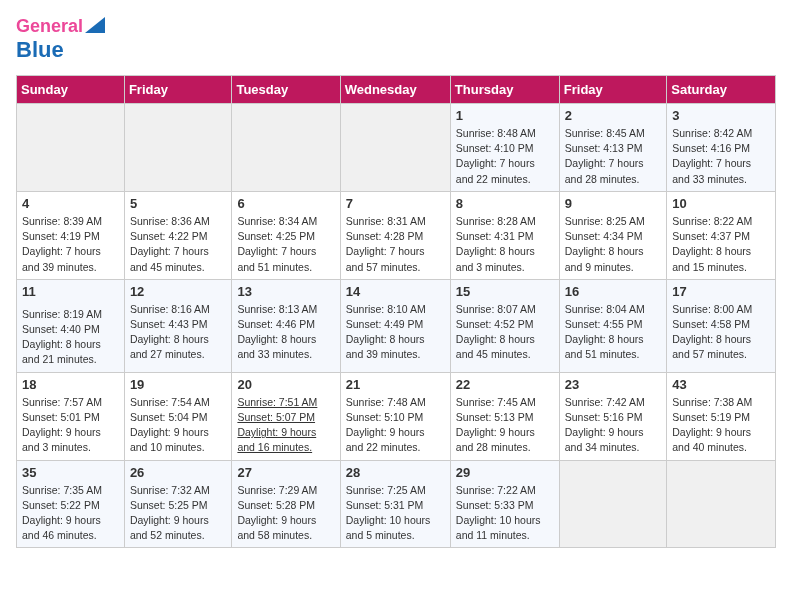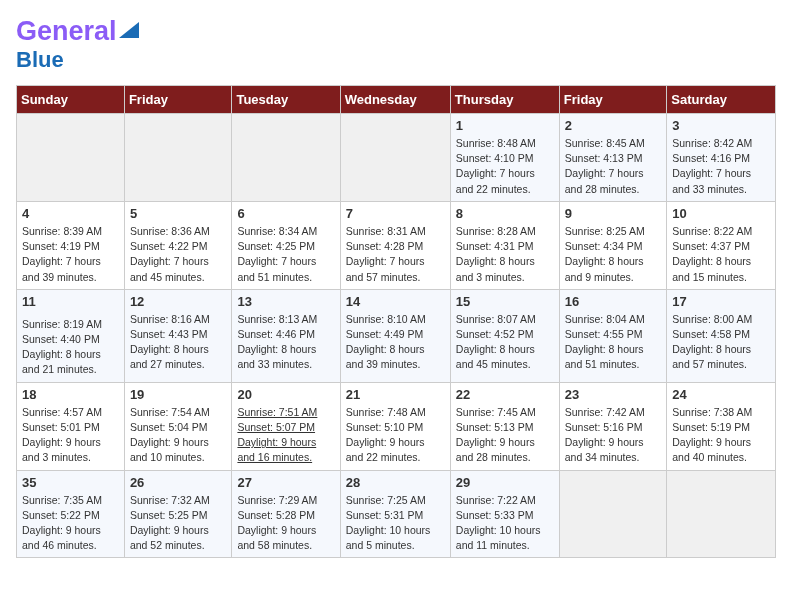--- a/index.html
+++ b/index.html
@@ -36,21 +36,21 @@
     .location-title {
       font-size: 15px;
       color: #555;
     }
     table {
       width: 100%;
       border-collapse: collapse;
       font-size: 11px;
     }
     thead tr th {
-      background-color: #7f1d1d;
+      background-color: #be185d;
       color: #fff;
       padding: 6px 4px;
       text-align: left;
       font-size: 13px;
       font-weight: bold;
       border: 1px solid #ccc;
     }
     tbody tr td {
       border: 1px solid #ccc;
       vertical-align: top;
@@ -77,21 +77,21 @@
     tbody tr:nth-child(odd) td { background-color: #f5f8fd; }
     tbody tr:nth-child(even) td { background-color: #ffffff; }
     tbody tr td.empty-cell { background: #f0f0f0; }
   </style>
 </head>
 <body>
 
 <div class="header-area">
   <div class="logo">
     <div class="logo-row">
-      <span style="font-size:27px;font-weight:bold;color:#8b5cf6;">General</span>
+      <span style="font-size:18px;font-weight:bold;color:#ec4899;">General</span>
       <svg width="20" height="16" viewBox="0 0 20 16" style="margin-left:2px;margin-top:-4px;">
         <polygon points="0,16 20,0 20,16" fill="#1a6bb5"></polygon>
       </svg>
     </div>
     <div>
       <span style="font-size:22px;font-weight:bold;color:#1a6bb5;">Blue</span>
     </div>
   </div>
   <div class="title-block">
     <div class="month-title"></div>
@@ -237,21 +237,21 @@
           <span class="day-num">17</span>
           <div class="day-info" style="white-space: pre-line;">Sunrise: 8:00 AM
 Sunset: 4:58 PM
 Daylight: 8 hours
 and 57 minutes.</div>
         </td>
       </tr>
       <tr>
         <td>
           <span class="day-num">18</span>
-          <div class="day-info" style="white-space: pre-line;">Sunrise: 4:57 AM
+          <div class="day-info" style="white-space: pre-line;">Sunrise: 7:57 AM
 Sunset: 5:01 PM
 Daylight: 9 hours
 and 3 minutes.</div>
         </td>
         <td>
           <span class="day-num">19</span>
           <div class="day-info" style="white-space: pre-line;">Sunrise: 7:54 AM
 Sunset: 5:04 PM
 Daylight: 9 hours
 and 10 minutes.</div>
@@ -278,21 +278,21 @@
 and 28 minutes.</div>
         </td>
         <td>
           <span class="day-num">23</span>
           <div class="day-info" style="white-space: pre-line;">Sunrise: 7:42 AM
 Sunset: 5:16 PM
 Daylight: 9 hours
 and 34 minutes.</div>
         </td>
         <td>
-          <span class="day-num">24</span>
+          <span class="day-num">43</span>
           <div class="day-info" style="white-space: pre-line;">Sunrise: 7:38 AM
 Sunset: 5:19 PM
 Daylight: 9 hours
 and 40 minutes.</div>
         </td>
       </tr>
       <tr>
         <td>
           <span class="day-num">35</span>
           <div class="day-info" style="white-space: pre-line;">Sunrise: 7:35 AM

